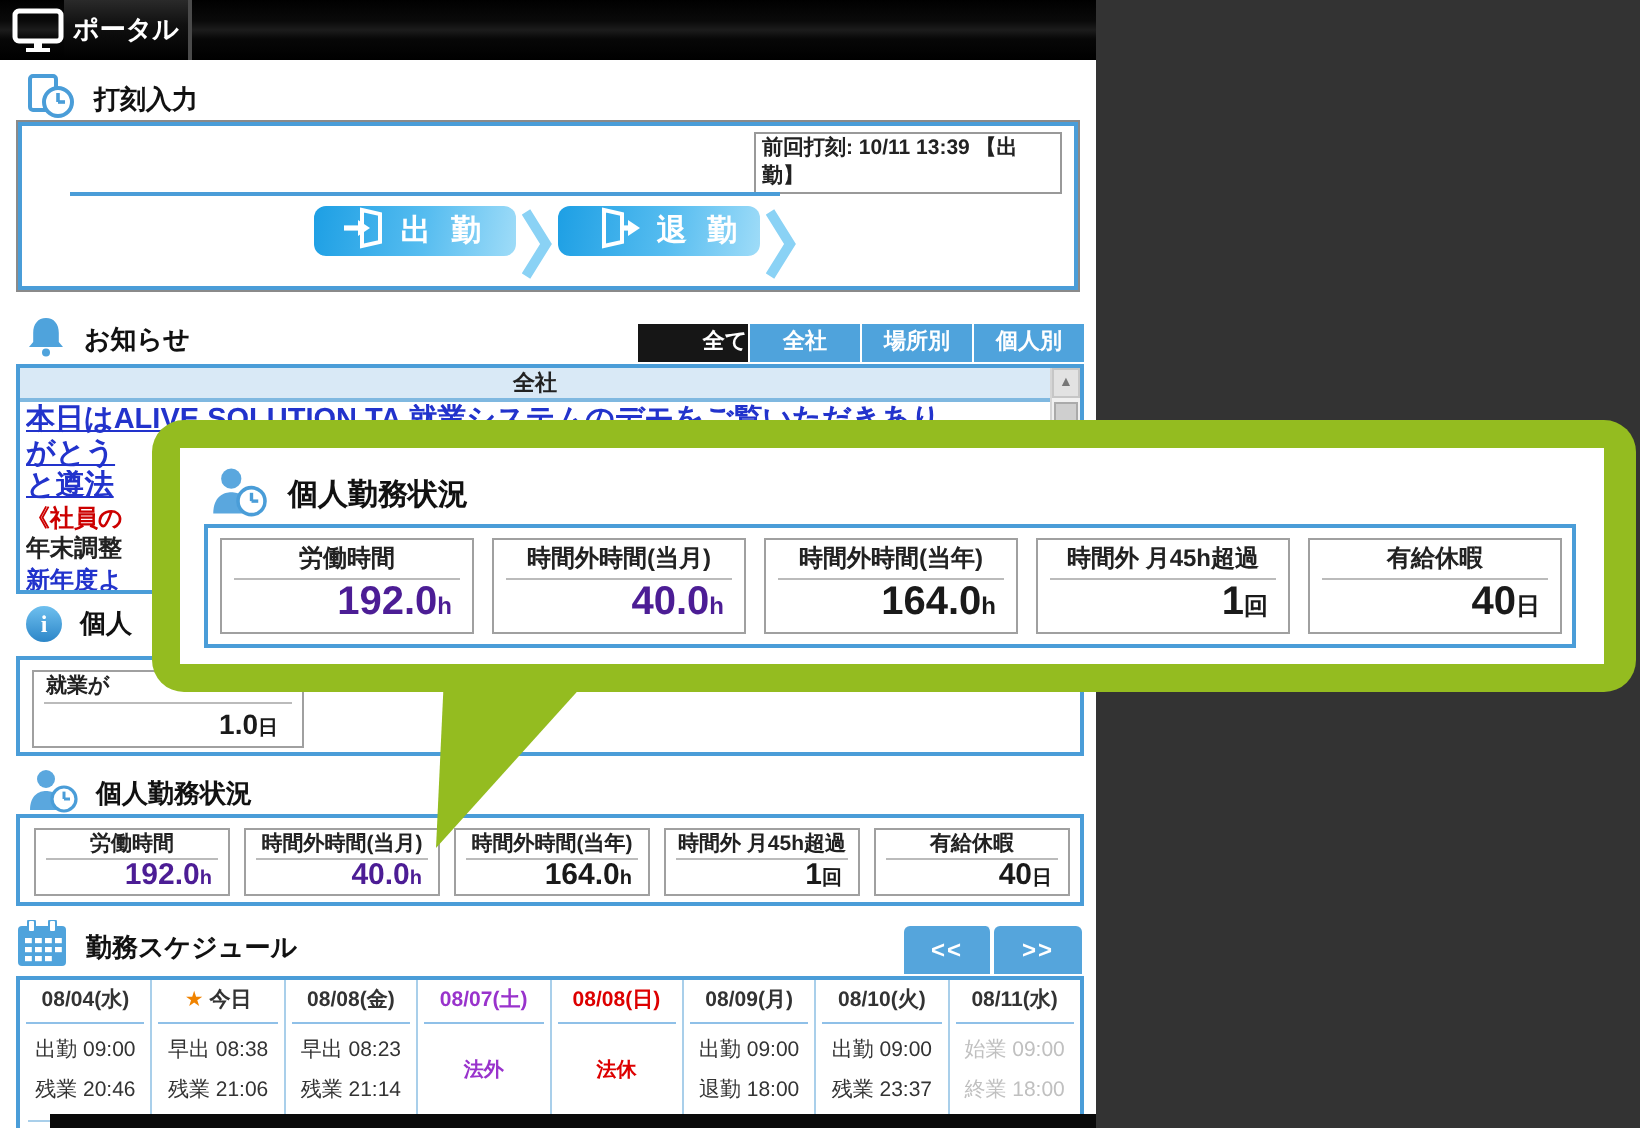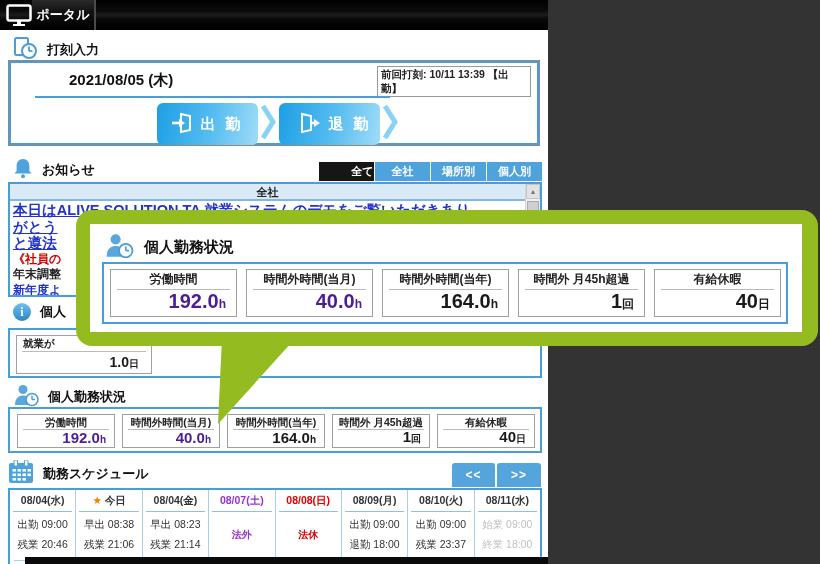--- a/index.html
+++ b/index.html
@@ -21,21 +21,21 @@
   .bluebox { position:absolute; background:#fff; border:2px solid #4a9dd8; }
 
   
   .stamp-outer { position:absolute; left:8px; top:60px; width:532px; height:86px; border:1px solid #8a8a8a; }
   .stamp-inner { position:absolute; inset:0; border:2px solid #4a9dd8; }
   .stamp-date { position:absolute; left:58px; top:8px; font-size:15px; font-weight:bold; color:#111; }
   .stamp-time { position:absolute; left:215px; top:1px; font-size:25px; font-weight:bold; color:#000; letter-spacing:2px; }
   .last-stamp { position:absolute; right:6px; top:3px; width:154px; border:1px solid #999;
     font-size:10.5px; font-weight:bold; color:#222; line-height:1.3; padding:1px 3px; }
   .stamp-rule { position:absolute; left:24px; top:33px; width:355px; height:2px; background:#4a9dd8; }
-  .stamp-btn { position:absolute; top:40px; width:101px; height:42px; border-radius:6px;
+  .stamp-btn { position:absolute; top:40px; width:101px; height:25px; border-radius:6px;
     background:linear-gradient(100deg,#1d9fe4 0%,#57bdf0 55%,#9fdcf8 100%);
     display:flex; align-items:center; justify-content:center; gap:7px;
     color:#fff; font-size:15px; font-weight:bold; letter-spacing:3px; cursor:pointer; }
   .chev { position:absolute; top:40px; }
 
   
   .ntab { position:absolute; top:162px; width:55px; height:19px; background:#4fa3dc; color:#fff;
     font-size:11px; font-weight:bold; text-align:center; line-height:19px; cursor:pointer; }
   .ntab.active { background:#161616; }
   .notice-box { left:8px; top:182px; width:534px; height:115px; overflow:hidden; }
@@ -130,21 +130,20 @@
             <rect x="2" y="2" width="13" height="17" rx="1.5" fill="#fff" stroke="#4a9dd8" stroke-width="2"></rect>
             <circle cx="16" cy="15" r="7" fill="#fff" stroke="#4a9dd8" stroke-width="2"></circle>
             <line x1="16" y1="15" x2="16" y2="10.5" stroke="#4a9dd8" stroke-width="1.8"></line>
             <line x1="16" y1="15" x2="19.5" y2="15" stroke="#4a9dd8" stroke-width="1.8"></line>
           </svg>
       </span>
       <span>打刻入力</span>
     </div>
     <div class="stamp-outer">
       <div class="stamp-inner">
-        <span class="stamp-date">2021/08/05 (木)</span>
         <div class="last-stamp">前回打刻: 10/11 13:39 【出勤】</div>
         <div class="stamp-rule"></div>
 
         <div class="stamp-btn" style="left:146px;">
           <span>
             <svg width="22" height="22" viewBox="0 0 22 22">
                 <polygon points="10,2 19,4 19,18 10,20" fill="none" stroke="#fff" stroke-width="2"></polygon>
                 <line x1="1" y1="11" x2="9" y2="11" stroke="#fff" stroke-width="2.6"></line>
                 <polygon points="14,11 8,7 8,15" fill="#fff"></polygon>
               </svg>
@@ -294,21 +293,21 @@
         <div class="sstat-rule"></div>
       </div>
       <div class="scol">
         <div class="shead"><span class="star">★</span> <span>今日</span></div>
           <div class="shead-rule"></div>
         <div class="sline">早出 08:38</div>
         <div class="sline">残業 21:06</div>
         <div class="sstat-rule"></div>
       </div>
       <div class="scol">
-        <div class="shead">08/04(金)</div>
+        <div class="shead">08/08(金)</div>
           <div class="shead-rule"></div>
         <div class="sline">早出 08:23</div>
         <div class="sline">残業 21:14</div>
         <div class="sstat-rule"></div>
       </div>
       <div class="scol">
         <div class="shead sat">08/07(土)</div>
           <div class="shead-rule"></div>
         <div class="scell-mid sat">法外</div>
       </div>

